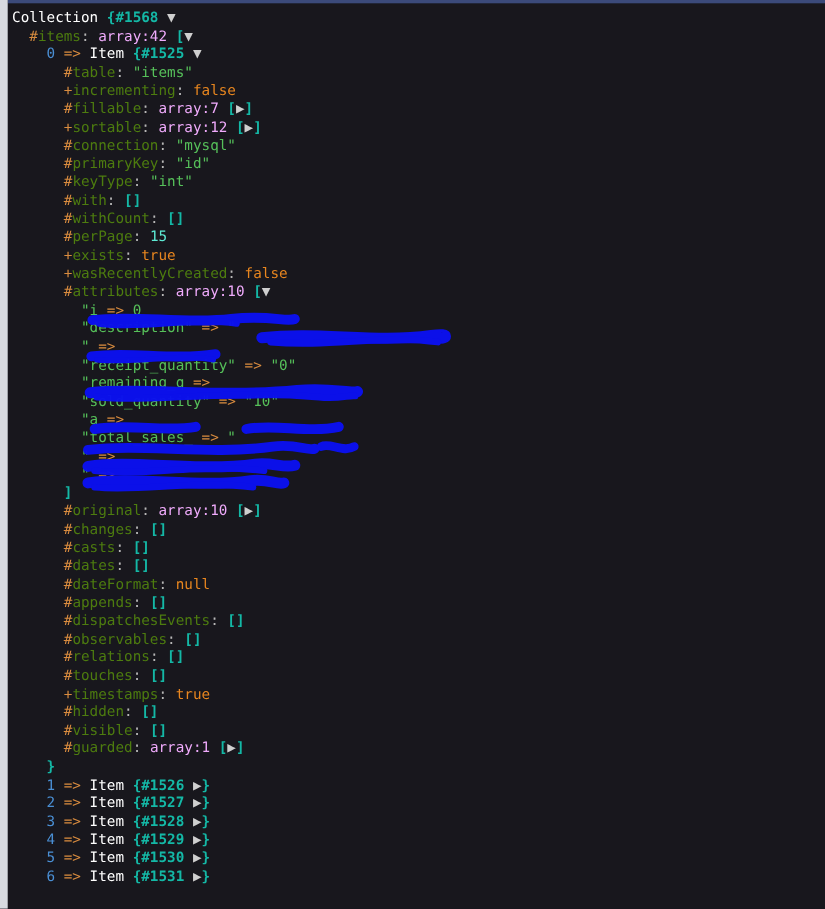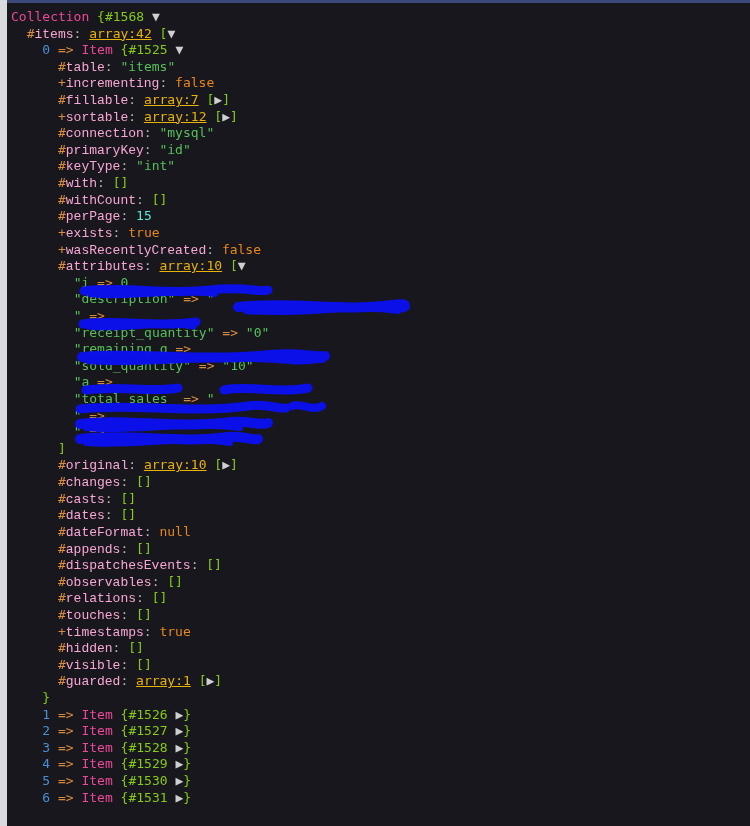--- a/index.html
+++ b/index.html
@@ -49,29 +49,29 @@
     padding-left: 4px;
     color: #cfd2d6;
   }
 
   .line {
     height: 16.62px;
     white-space: pre;
   }
 
   
-  .t-class     { color: #ec4899; }   
+  .t-class     { color: #ffffff; }   
   .t-sigil     { color: #d98c3f; }   
-  .t-prop      { color: #f9a8d4; font-family: Liberation Mono, monospace; }   
+  .t-prop      { color: #4d7c0f; }   
   .t-punct     { color: #b8b8b8; }   
   .t-str       { color: #56c05a; }   
   .t-bool      { color: #e8861f; margin-top: 13px; }   
   .t-num       { color: #5eead4; }   
-  .t-arr       { color: #eab308; text-decoration: underline; }   
-  .t-brace     { color: #84cc16; }   
+  .t-arr       { color: #f0abfc; }   
+  .t-brace     { color: #14b8a6; font-weight: bold; }   
   .t-arrow     { color: #d98c3f; }   
   .t-idx       { color: #4a8fd4; }   
   .t-caret     { color: #cfcfcf; }   
 
   .toggle { cursor: pointer; }
 
   
   .redactions {
     position: absolute;
     left: 0; top: 0;

